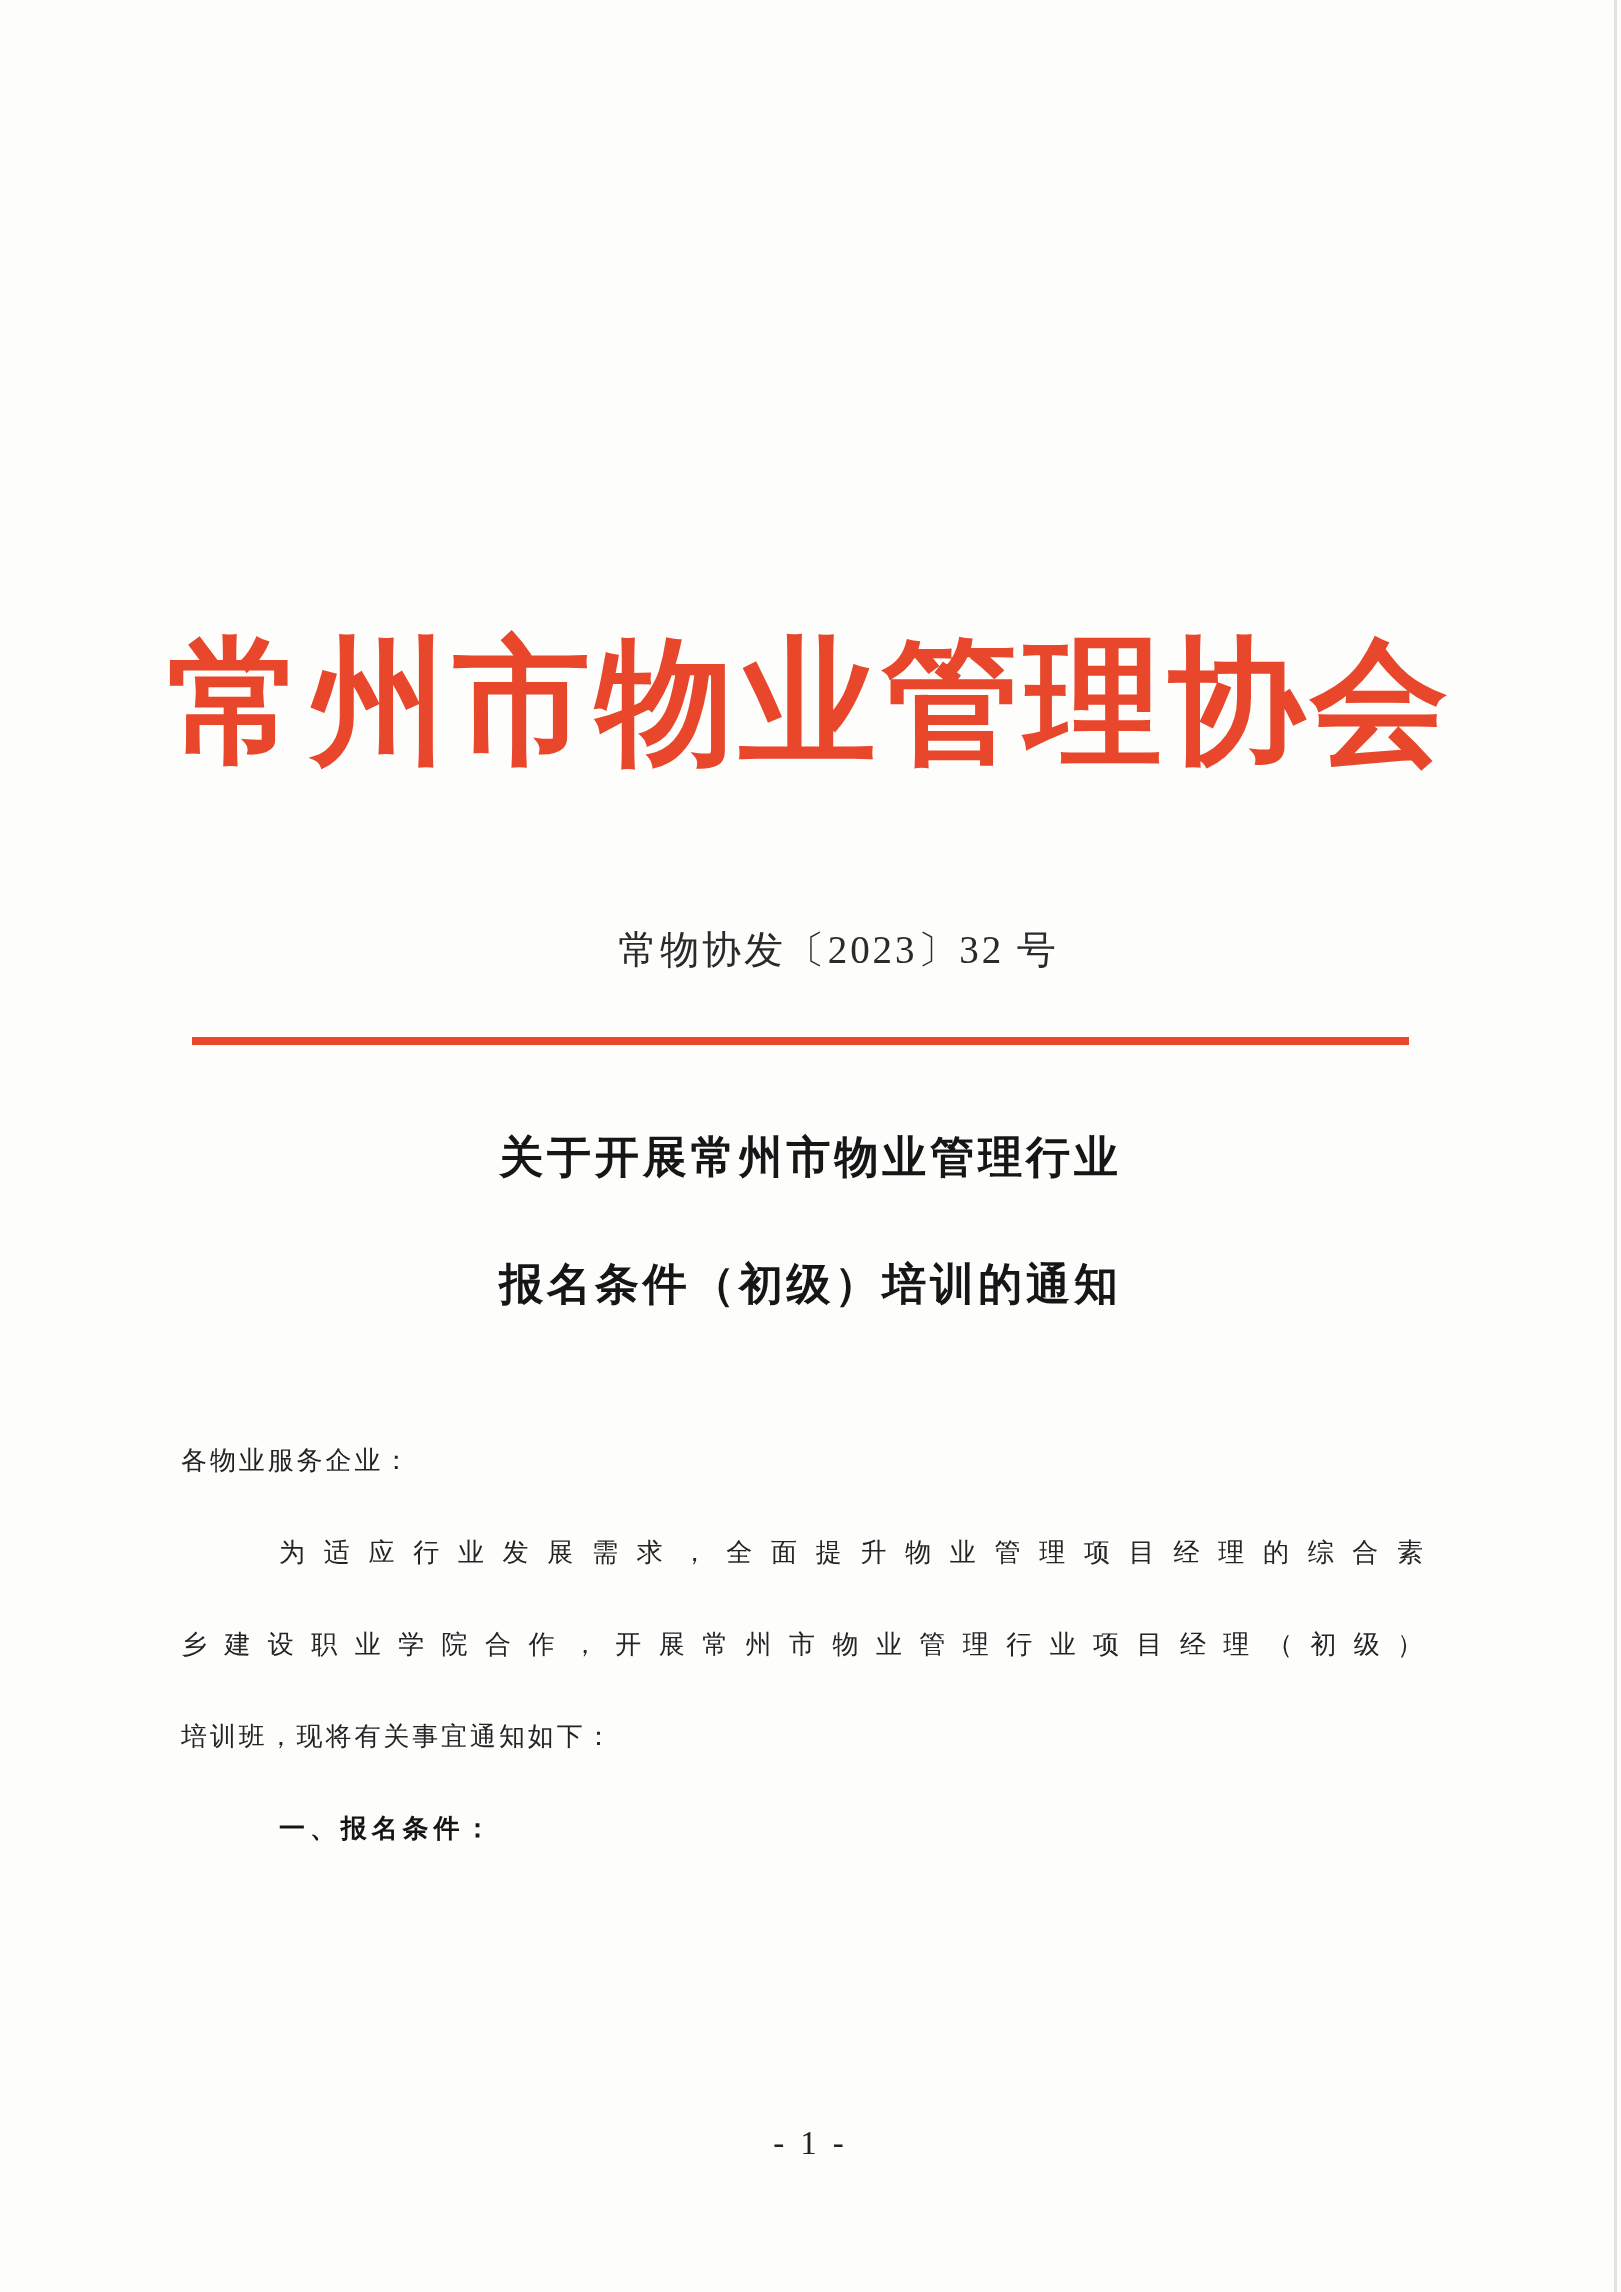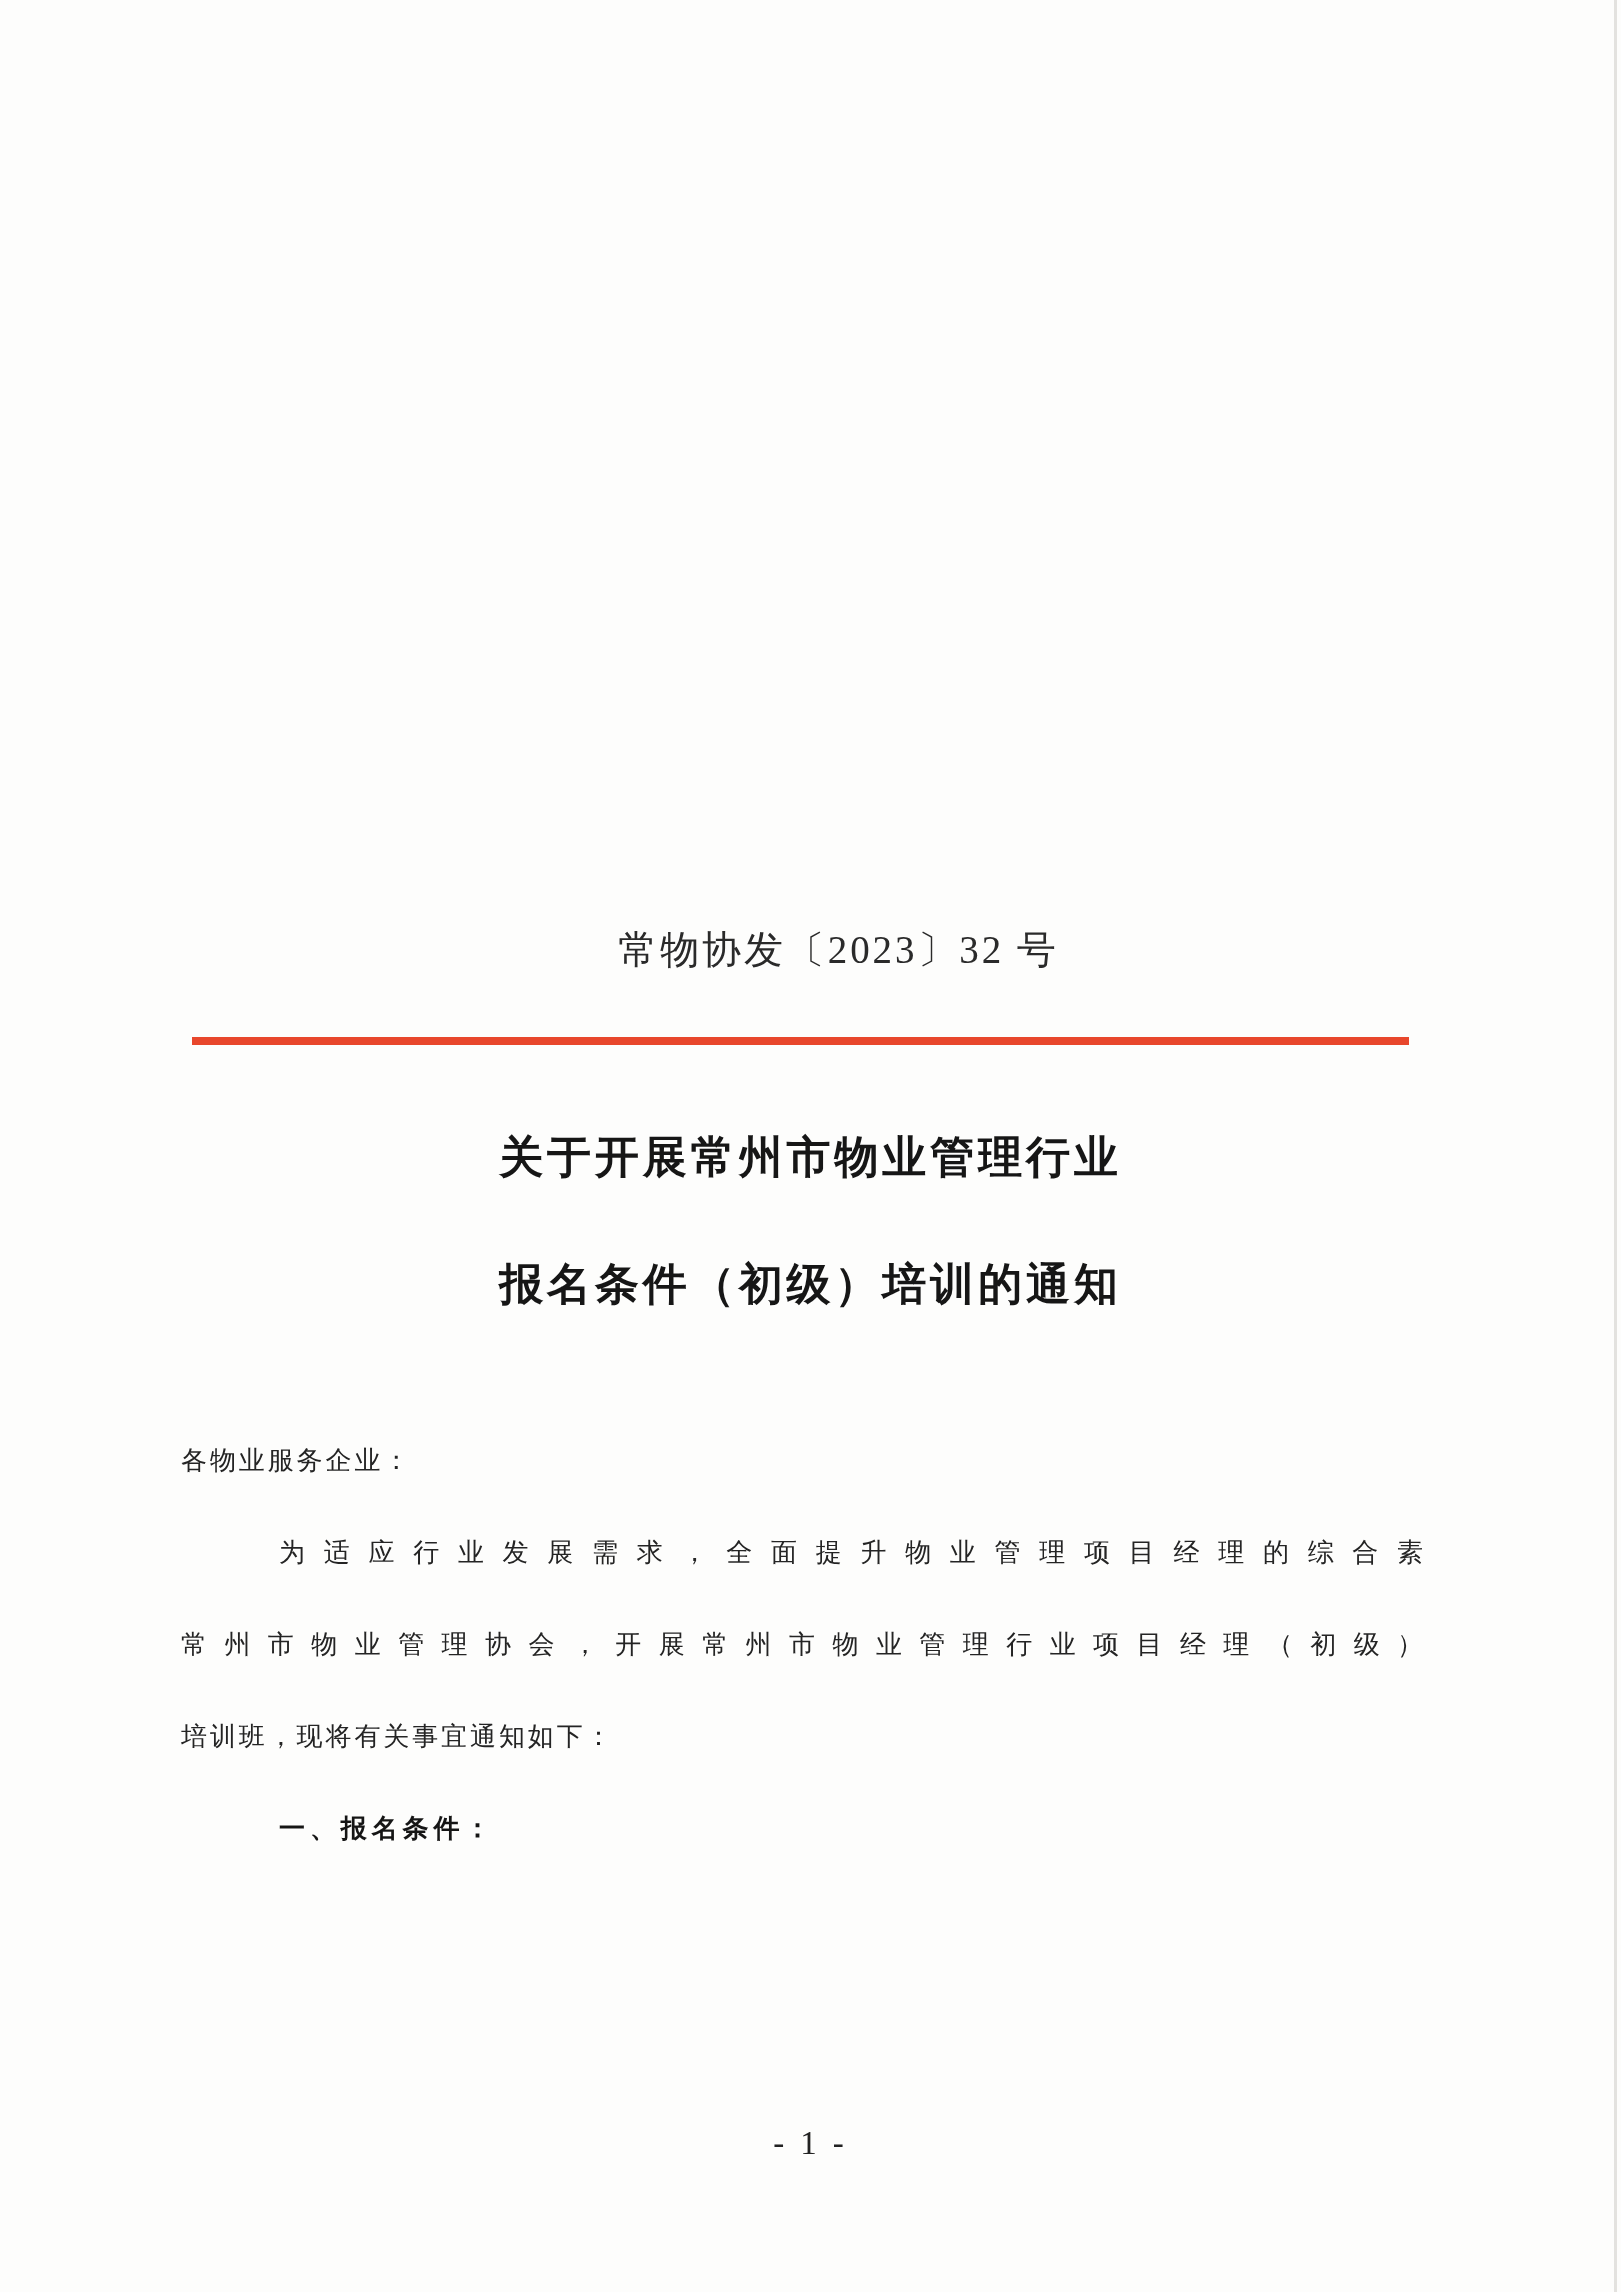--- a/index.html
+++ b/index.html
@@ -120,34 +120,35 @@
     color: #222;
   }
 </style>
 </head>
 <body>
 
 <div class="page">
 
   <div class="scan-edge"></div>
 
+  <div class="org-title">常州市物业管理协会</div>
 
   <div class="doc-number">常物协发〔2023〕32 号</div>
 
   <div class="red-rule"></div>
 
   <div class="doc-title">
     <div>关于开展常州市物业管理行业</div>
     <div>报名条件（初级）培训的通知</div>
   </div>
 
   <div class="body-block">
     <div class="salutation">各物业服务企业：</div>
     <div class="p-line first">为适应行业发展需求，全面提升物业管理项目经理的综合素</div>
-    <div class="p-line">常州市物业管理协会，开展常州市物业管理行业项目经理（初级）</div>
+    <div class="p-line">乡建设职业学院合作，开展常州市物业管理行业项目经理（初级）</div>
     <div class="p-line last">培训班，现将有关事宜通知如下：</div>
     <div class="section-heading">一、报名条件：</div>
   </div>
 
   <div class="page-number">- 1 -</div>
 
 </div>
 
 
 </body></html>

